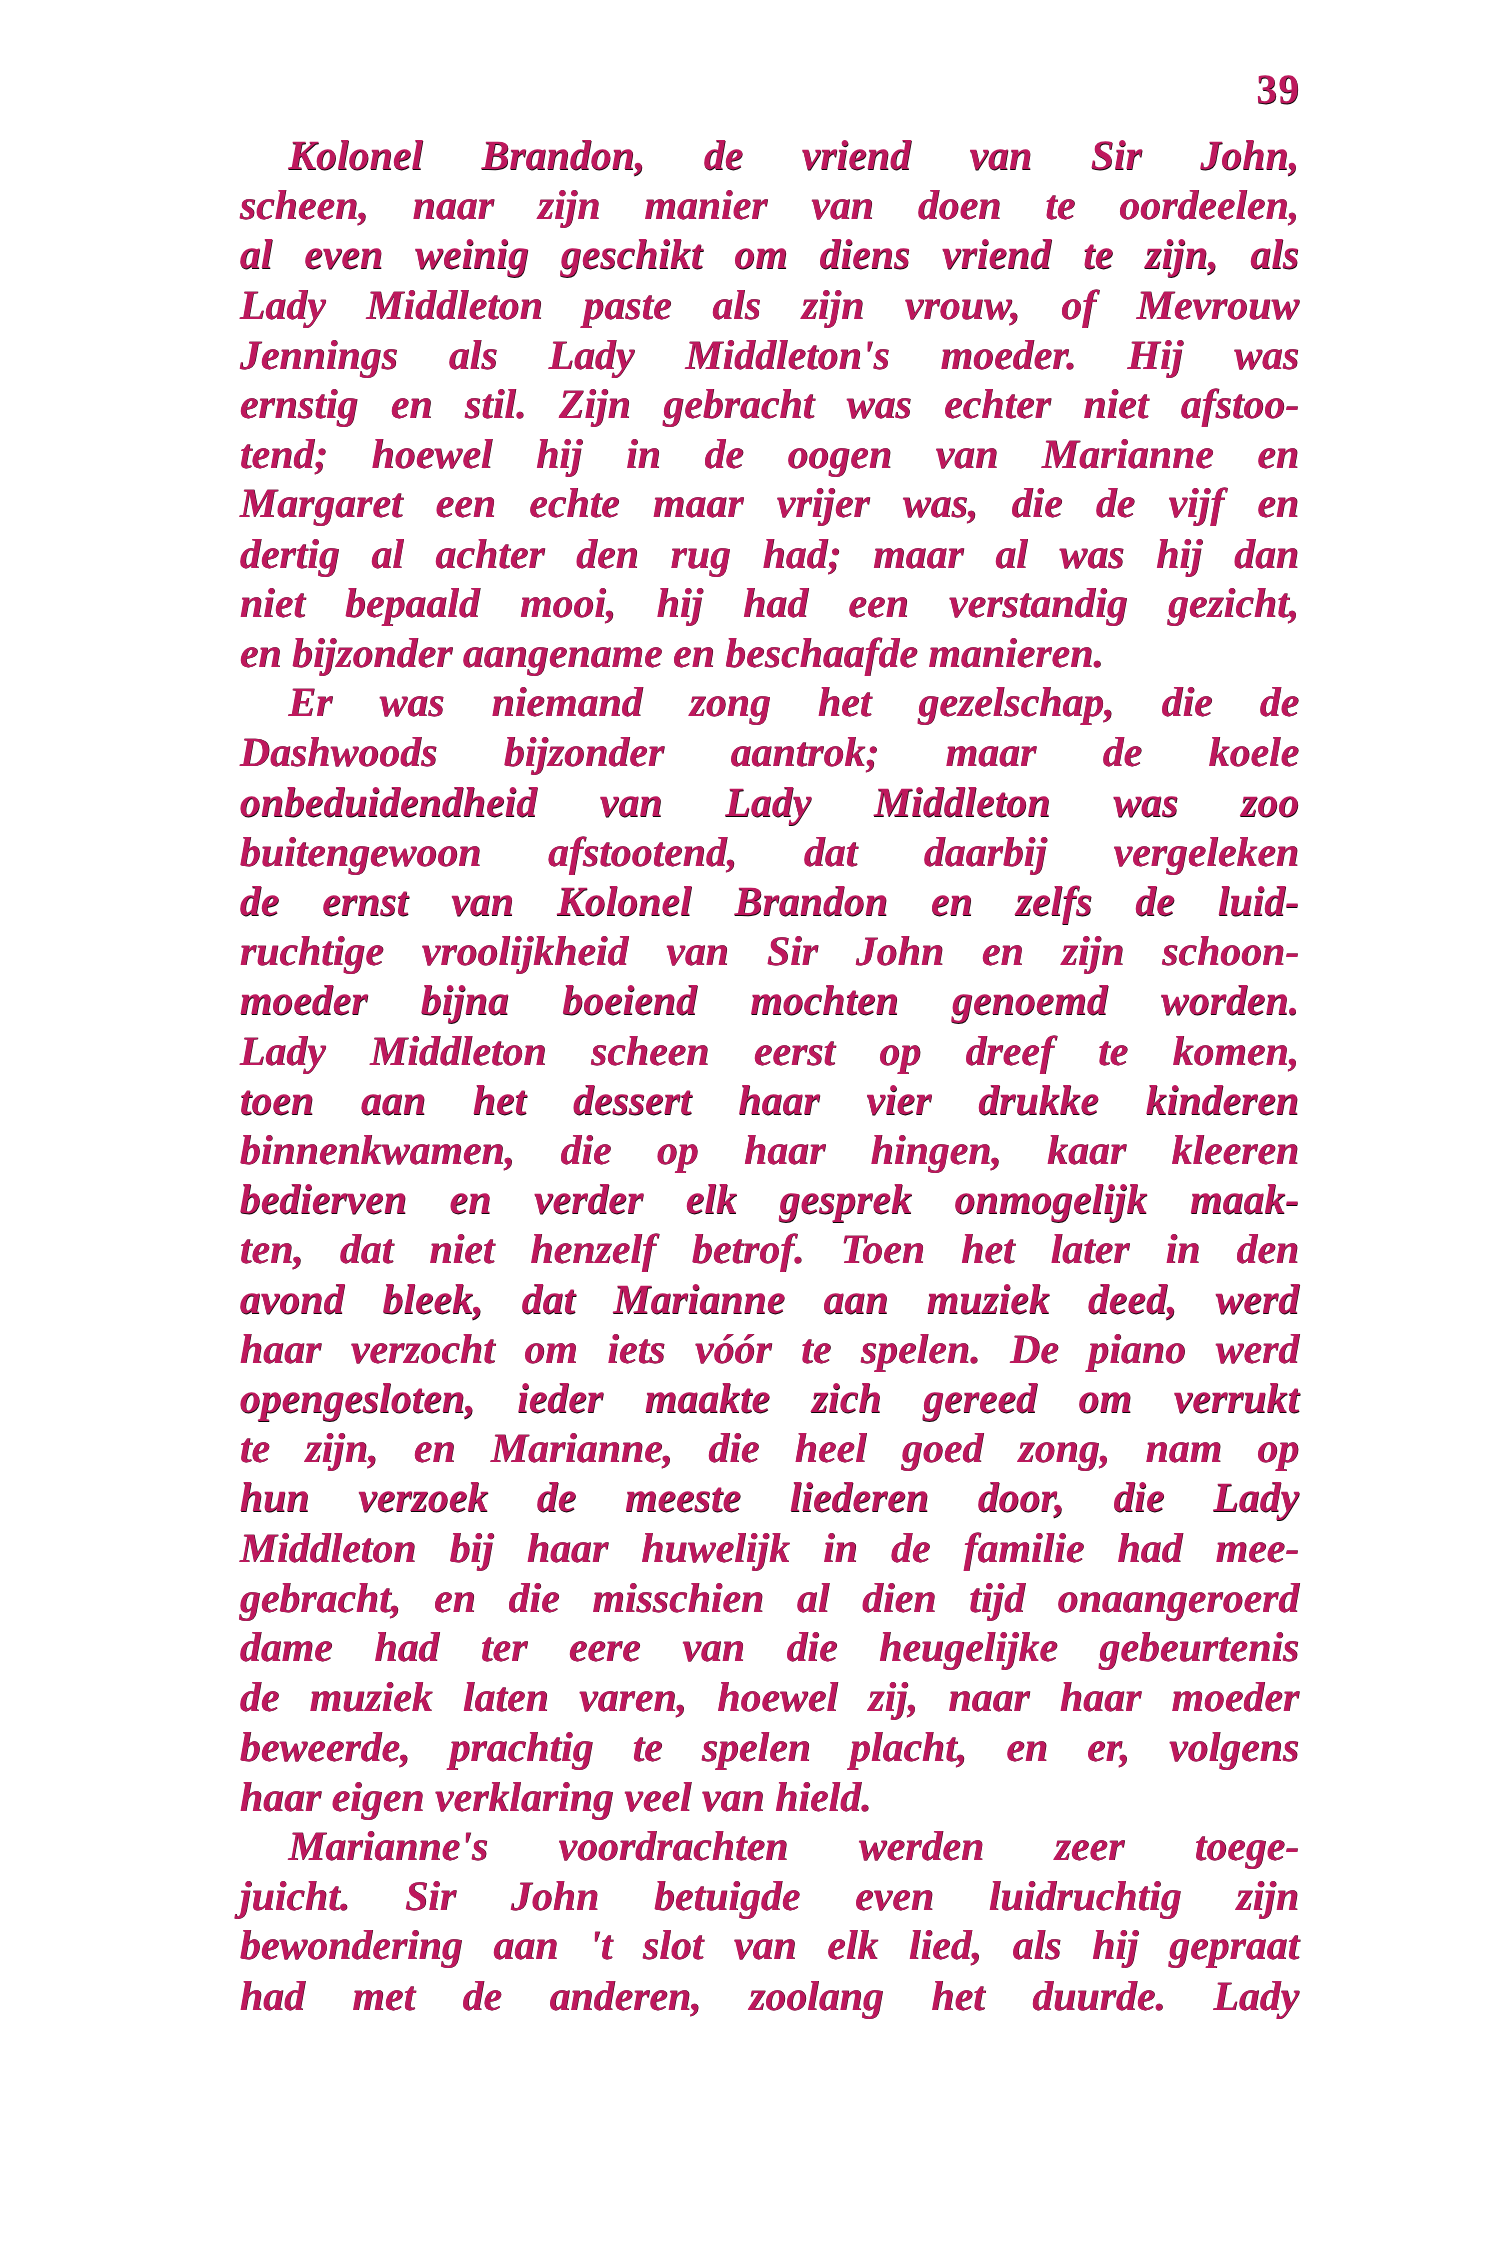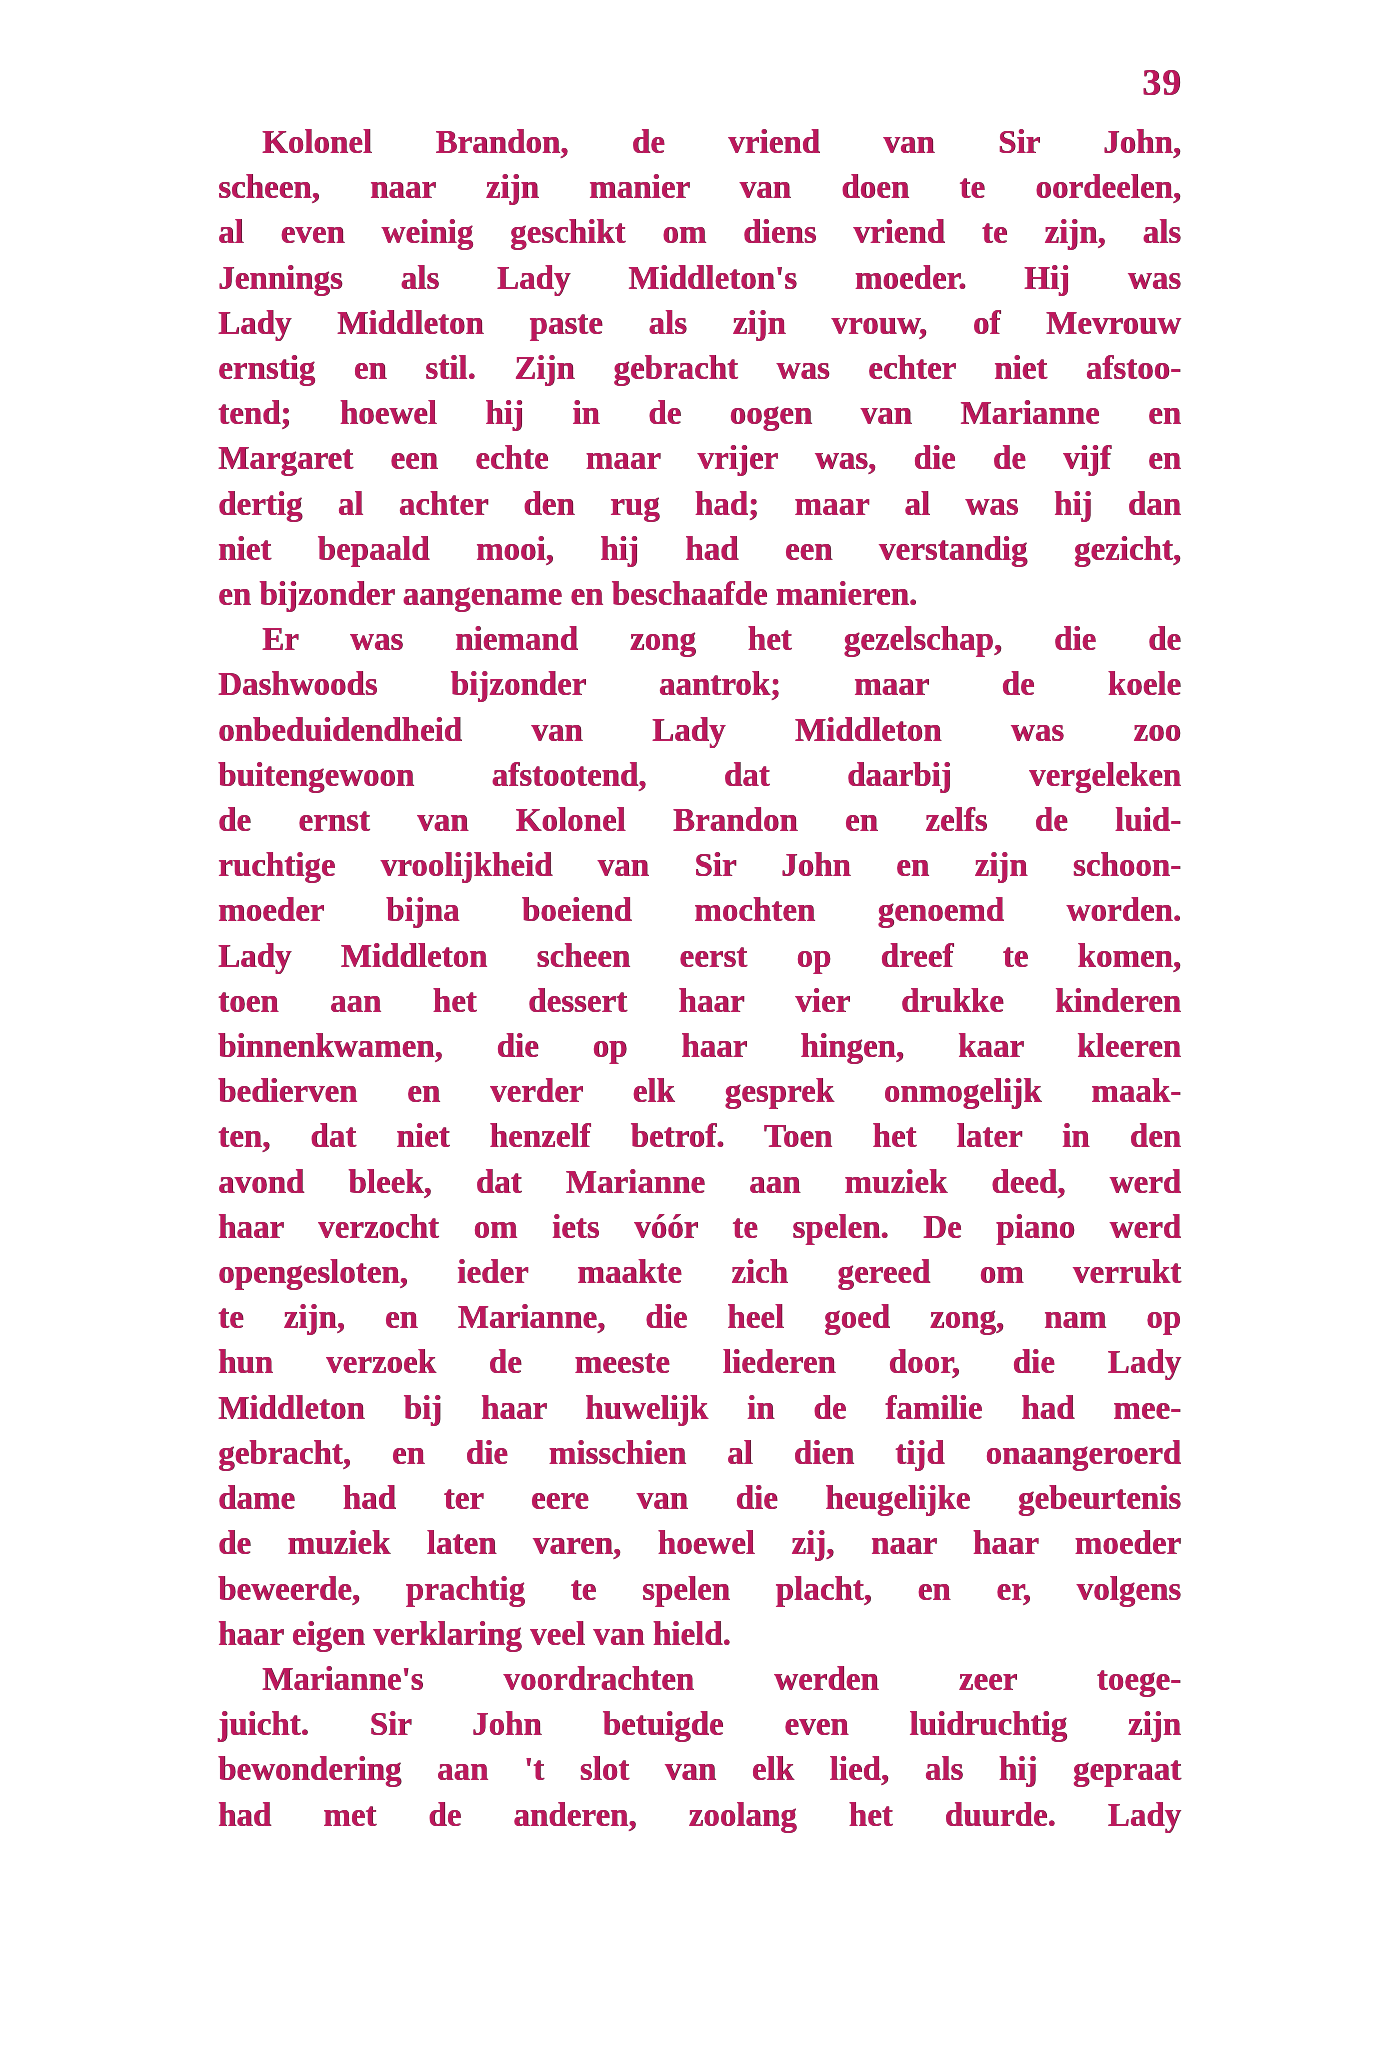--- a/index.html
+++ b/index.html
@@ -26,45 +26,46 @@
     font-weight: bold;
     text-align: center;
     letter-spacing: 1px;
     text-shadow: 0.4px 0.3px 0 #060606;
   }
   .text-block {
     position: absolute;
     left: 218px;
     top: 120px;
     width: 963px;
-    font-size: 33px;
+    font-size: 38px;
     font-weight: bold;
     line-height: 45.2px;
     text-shadow: 0.4px 0.3px 0 #060606;
+    font-style: italic;
   }
   .paragraph { margin: 0; padding: 0; }
   .line {
     text-align: justify;
     text-align-last: justify;
   }
   .line.indent { text-indent: 44px; }
   .line.no-stretch { text-align-last: left; }
 </style>
 </head>
 <body>
 
 <div class="page">
   <div class="page-number">39</div>
   <div class="text-block">
       <div class="paragraph">
         <div class="line indent">Kolonel Brandon, de vriend van Sir John,</div>
         <div class="line">scheen, naar zijn manier van doen te oordeelen,</div>
         <div class="line">al even weinig geschikt om diens vriend te zijn, als</div>
+        <div class="line">Lady Middleton paste als zijn vrouw, of Mevrouw</div>
         <div class="line">Jennings als Lady Middleton's moeder. Hij was</div>
-        <div class="line">Lady Middleton paste als zijn vrouw, of Mevrouw</div>
         <div class="line">ernstig en stil. Zijn gebracht was echter niet afstoo-</div>
         <div class="line">tend; hoewel hij in de oogen van Marianne en</div>
         <div class="line">Margaret een echte maar vrijer was, die de vijf en</div>
         <div class="line">dertig al achter den rug had; maar al was hij dan</div>
         <div class="line">niet bepaald mooi, hij had een verstandig gezicht,</div>
         <div class="line no-stretch">en bijzonder aangename en beschaafde manieren.</div>
       </div>
       <div class="paragraph">
         <div class="line indent">Er was niemand zong het gezelschap, die de</div>
         <div class="line">Dashwoods bijzonder aantrok; maar de koele</div>

